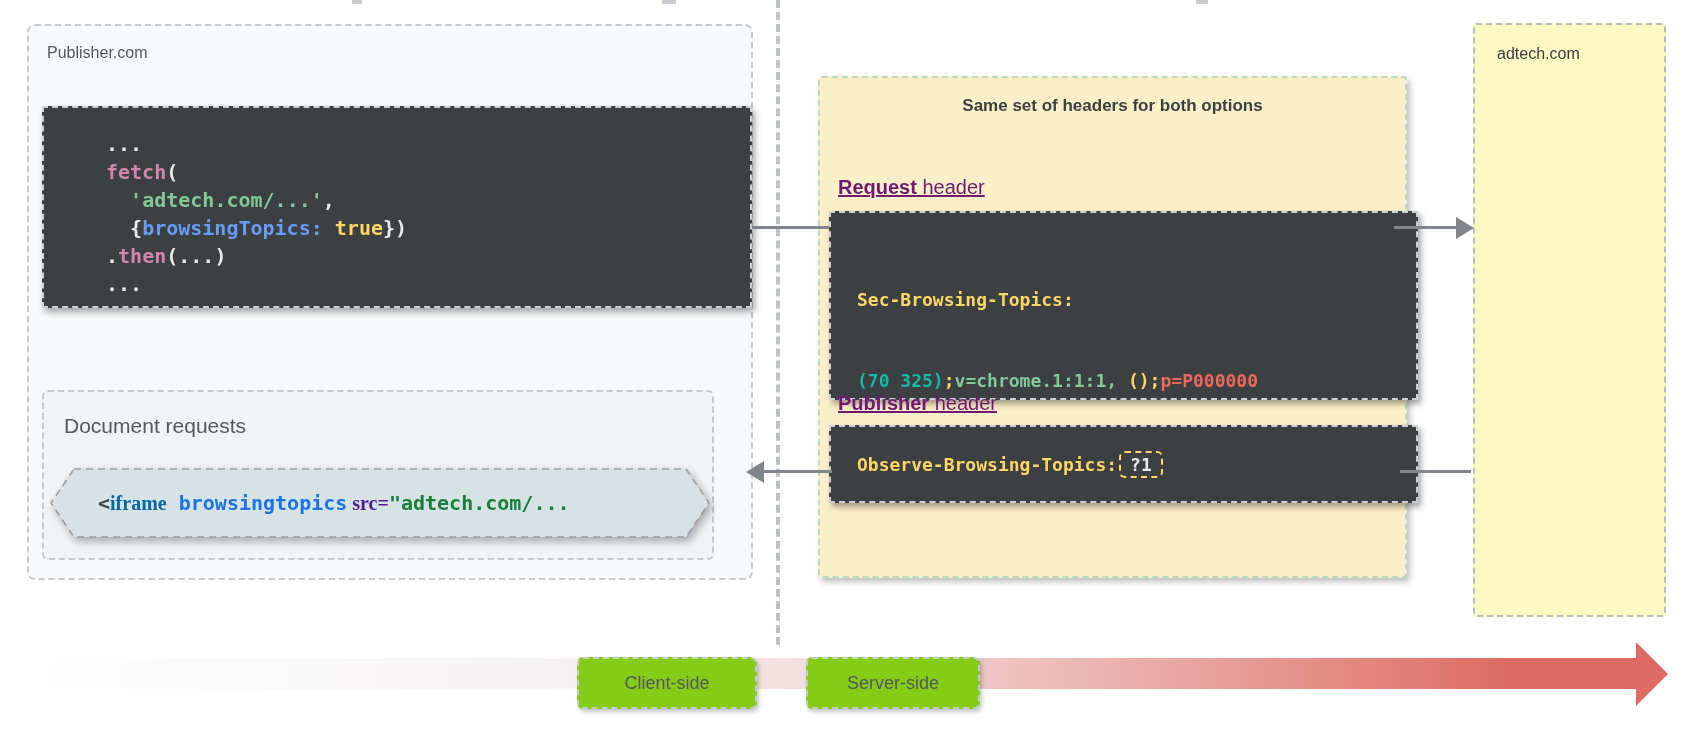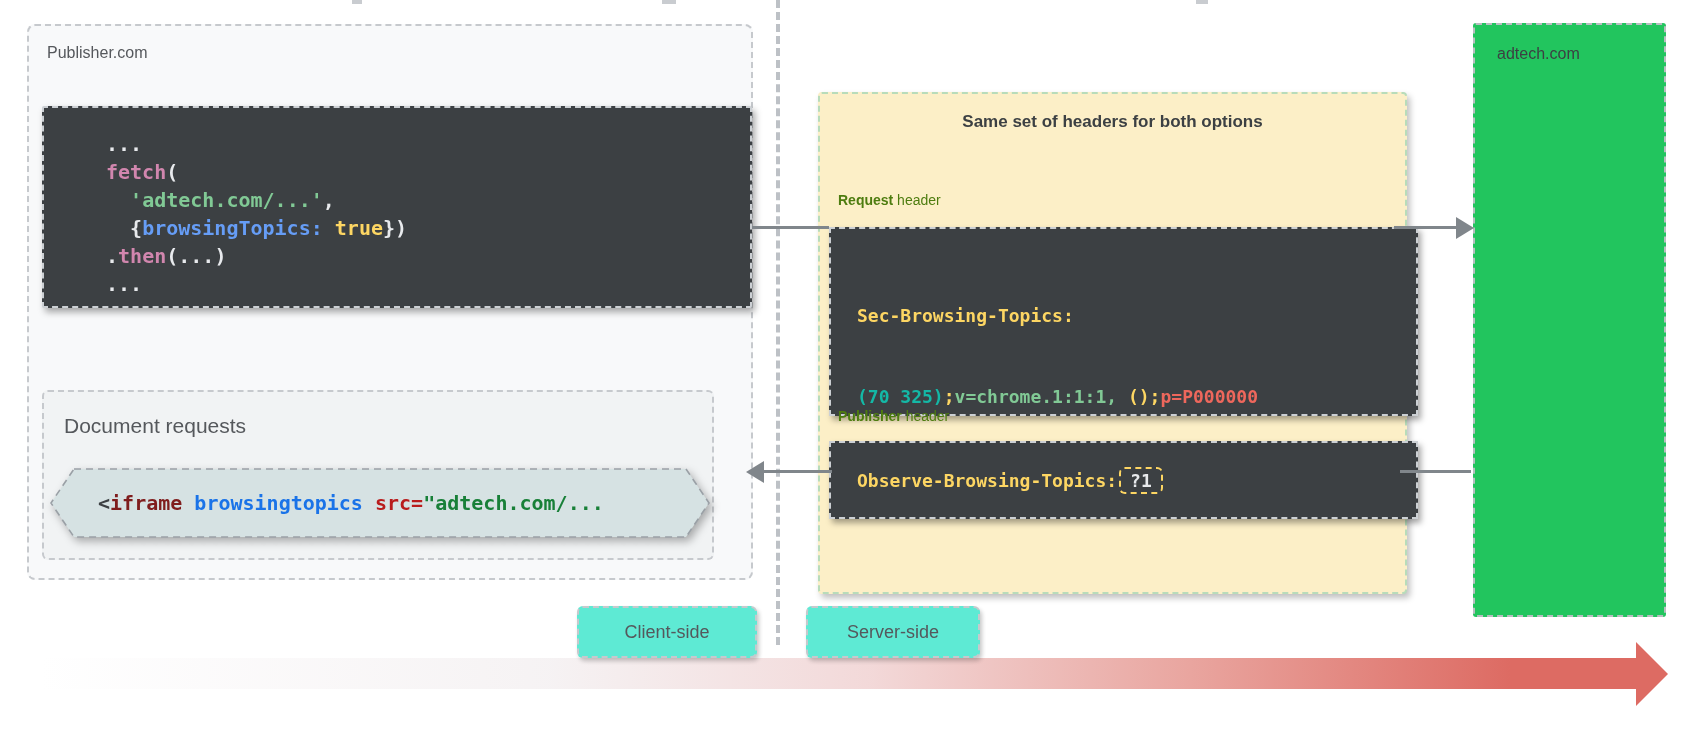--- a/index.html
+++ b/index.html
@@ -23,59 +23,59 @@
     filter:drop-shadow(3px 4px 4px rgba(0,0,0,0.3));}
   .hexagon-text{position:absolute;left:48px;top:0;height:70px;display:flex;align-items:center;
     font-family:"DejaVu Sans Mono","Liberation Mono",monospace;font-size:20px;font-weight:bold;
     white-space:pre;}
 
   
   .divider{position:absolute;left:776px;top:0;height:645px;width:0;
     border-left:4px dashed #bdc1c6;}
 
   
-  .headers-panel{position:absolute;left:818px;top:92px;width:585px;height:498px;
+  .headers-panel{position:absolute;left:818px;top:76px;width:585px;height:498px;
     background:#fcefc7;border:2px dashed #b8dcba;border-radius:4px;
     box-shadow:3px 4px 6px rgba(0,0,0,0.25);}
   .panel-title{position:absolute;left:0;top:18px;width:100%;text-align:center;
     font-size:17px;font-weight:bold;color:#3c4043;}
-  .hdr-label{position:absolute;left:18px;font-size:14px;color:#4d7c0f;}
+  .hdr-label{position:absolute;left:18px;font-size:20px;color:#701a75;text-decoration:underline;}
   .hdr-label .b{font-weight:bold;}
   .dark-hdr{position:absolute;left:9px;width:559px;background:#3c4043;
     border:2px dashed #ccd0d4;box-shadow:3px 4px 6px rgba(0,0,0,0.35);
     font-family:"DejaVu Sans Mono","Liberation Mono",monospace;font-size:18px;font-weight:bold;
     color:#e8eaed;white-space:pre;}
   .req-hdr{top:133px;height:151px;padding:34px 0 0 26px;}
   .req-hdr .code-line{margin-bottom:18px;}
   .resp-hdr{top:347px;height:74px;display:flex;align-items:center;padding-left:26px;}
   .chip{display:inline-block;border:2px dashed #fdd663;border-radius:6px;
     padding:1px 9px;margin-left:2px;color:#e8eaed;}
 
   
   .adtech-box{position:absolute;left:1473px;top:23px;width:189px;height:590px;
-    background:#22c55e;border:2px dashed #b9bdc1;border-radius:3px;}
+    background:#fef9c3;border:2px dashed #b9bdc1;border-radius:3px;}
   .adtech-label{position:absolute;left:22px;top:20px;font-size:16px;color:#3c4043;}
 
   
   .conn{position:absolute;height:3px;background:#80868b;}
   .arrow-right{position:absolute;width:0;height:0;
     border-top:11px solid transparent;border-bottom:11px solid transparent;
     border-left:18px solid #80868b;}
   .arrow-left{position:absolute;width:0;height:0;
     border-top:11px solid transparent;border-bottom:11px solid transparent;
     border-right:18px solid #80868b;}
 
   
   .timeline-shaft{position:absolute;left:40px;top:658px;width:1598px;height:31px;
     background:linear-gradient(90deg, rgba(244,245,247,0) 0%, rgba(238,232,234,0.55) 32%,
       rgba(236,196,196,0.65) 52%, #e9a59f 72%, #dd6b63 92%);}
   .timeline-head{position:absolute;left:1636px;top:642px;width:0;height:0;
     border-top:32px solid transparent;border-bottom:32px solid transparent;
     border-left:32px solid #dd6b63;}
-  .side-label{position:absolute;top:606px;height:48px;background:#5eead4;
+  .side-label{position:absolute;top:657px;height:48px;background:#84cc16;
     border:2px dashed #c6c9cd;border-radius:6px;box-shadow:2px 3px 4px rgba(0,0,0,0.22);
     display:flex;align-items:center;justify-content:center;
     font-size:18px;color:#55585c;z-index:3;}
   .client-label{left:577px;width:176px;}
   .server-label{left:806px;width:170px;}
 
   
   .artifact{position:absolute;top:0;height:4px;background:#c9ccd0;}
 </style>
 </head>
@@ -91,21 +91,21 @@
     <div class="box-label">Publisher.com</div>
 
     <div class="code-block"><div class="code-line"><span style="color: rgb(232, 234, 237);">...</span></div><div class="code-line"><span style="color: rgb(209, 134, 174);">fetch</span><span style="color: rgb(232, 234, 237);">(</span></div><div class="code-line"><span style="color: rgb(232, 234, 237);">  </span><span style="color: rgb(129, 201, 149);">'adtech.com/...'</span><span style="color: rgb(232, 234, 237);">,</span></div><div class="code-line"><span style="color: rgb(232, 234, 237);">  {</span><span style="color: rgb(102, 157, 246);">browsingTopics</span><span style="color: rgb(102, 157, 246);">:</span><span style="color: rgb(232, 234, 237);"> </span><span style="color: rgb(253, 214, 99);">true</span><span style="color: rgb(232, 234, 237);">})</span></div><div class="code-line"><span style="color: rgb(232, 234, 237);">.</span><span style="color: rgb(209, 134, 174);">then</span><span style="color: rgb(232, 234, 237);">(...)</span></div><div class="code-line"><span style="color: rgb(232, 234, 237);">...</span></div></div>
 
     <div class="doc-box">
       <div class="doc-label">Document requests</div>
       <div class="hexagon-wrap">
         <svg width="660" height="70" viewBox="0 0 660 70">
           <polygon points="24,1 636,1 659,35 636,69 24,69 1,35" fill="#d6e2e3" stroke="#9aa0a6" stroke-width="1.6" stroke-dasharray="7,5"></polygon>
         </svg>
-        <div class="hexagon-text"><span style="color: rgb(60, 64, 67);">&lt;</span><span style="color: #7f1d1d;">iframe</span><span style="color: rgb(26, 115, 232);"> browsingtopics</span><span style="color: #b91c1c;"> src=</span><span style="color: rgb(24, 128, 56);">"adtech.com/...</span></div>
+        <div class="hexagon-text"><span style="color: rgb(60, 64, 67);">&lt;</span><span style="color: #0369a1; font-family: Liberation Serif, serif;">iframe</span><span style="color: rgb(26, 115, 232);"> browsingtopics</span><span style="color: #4c1d95; font-family: Liberation Serif, serif;"> src=</span><span style="color: rgb(24, 128, 56);">"adtech.com/...</span></div>
       </div>
     </div>
   </div>
 
   <div class="divider"></div>
 
   <div class="headers-panel">
     <div class="panel-title">Same set of headers for both options</div>
 
     <div class="hdr-label" style="top:98px;">

